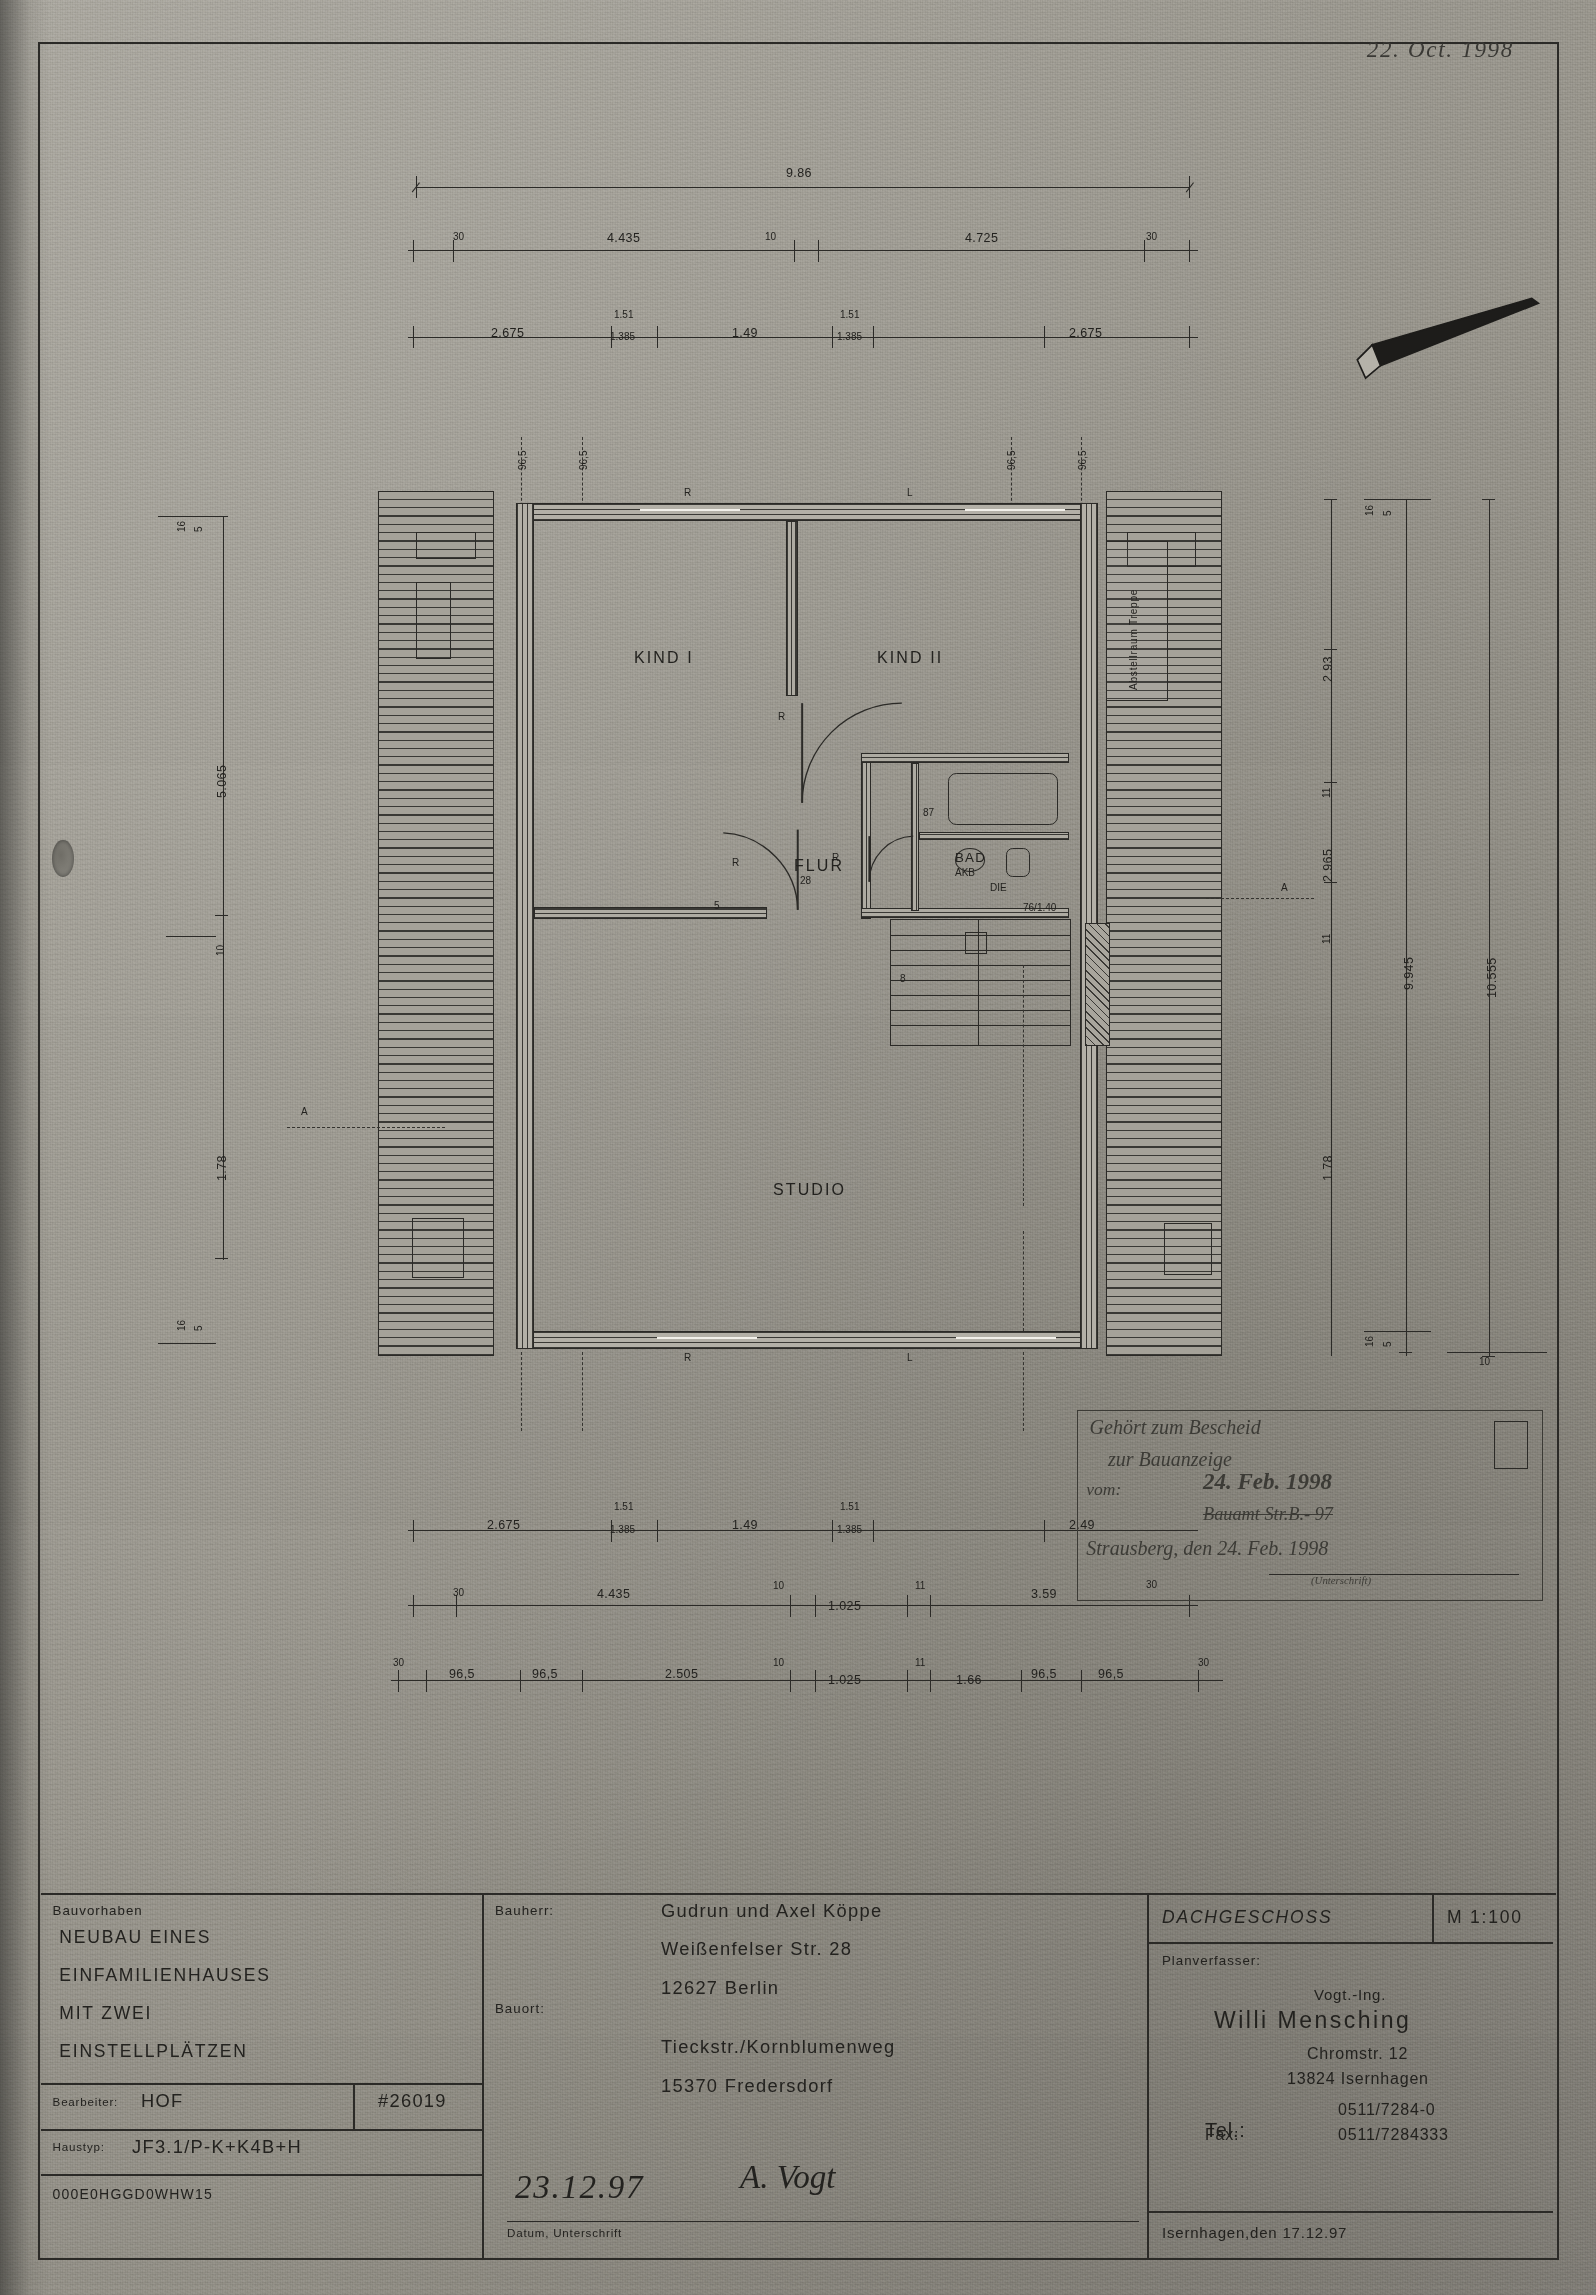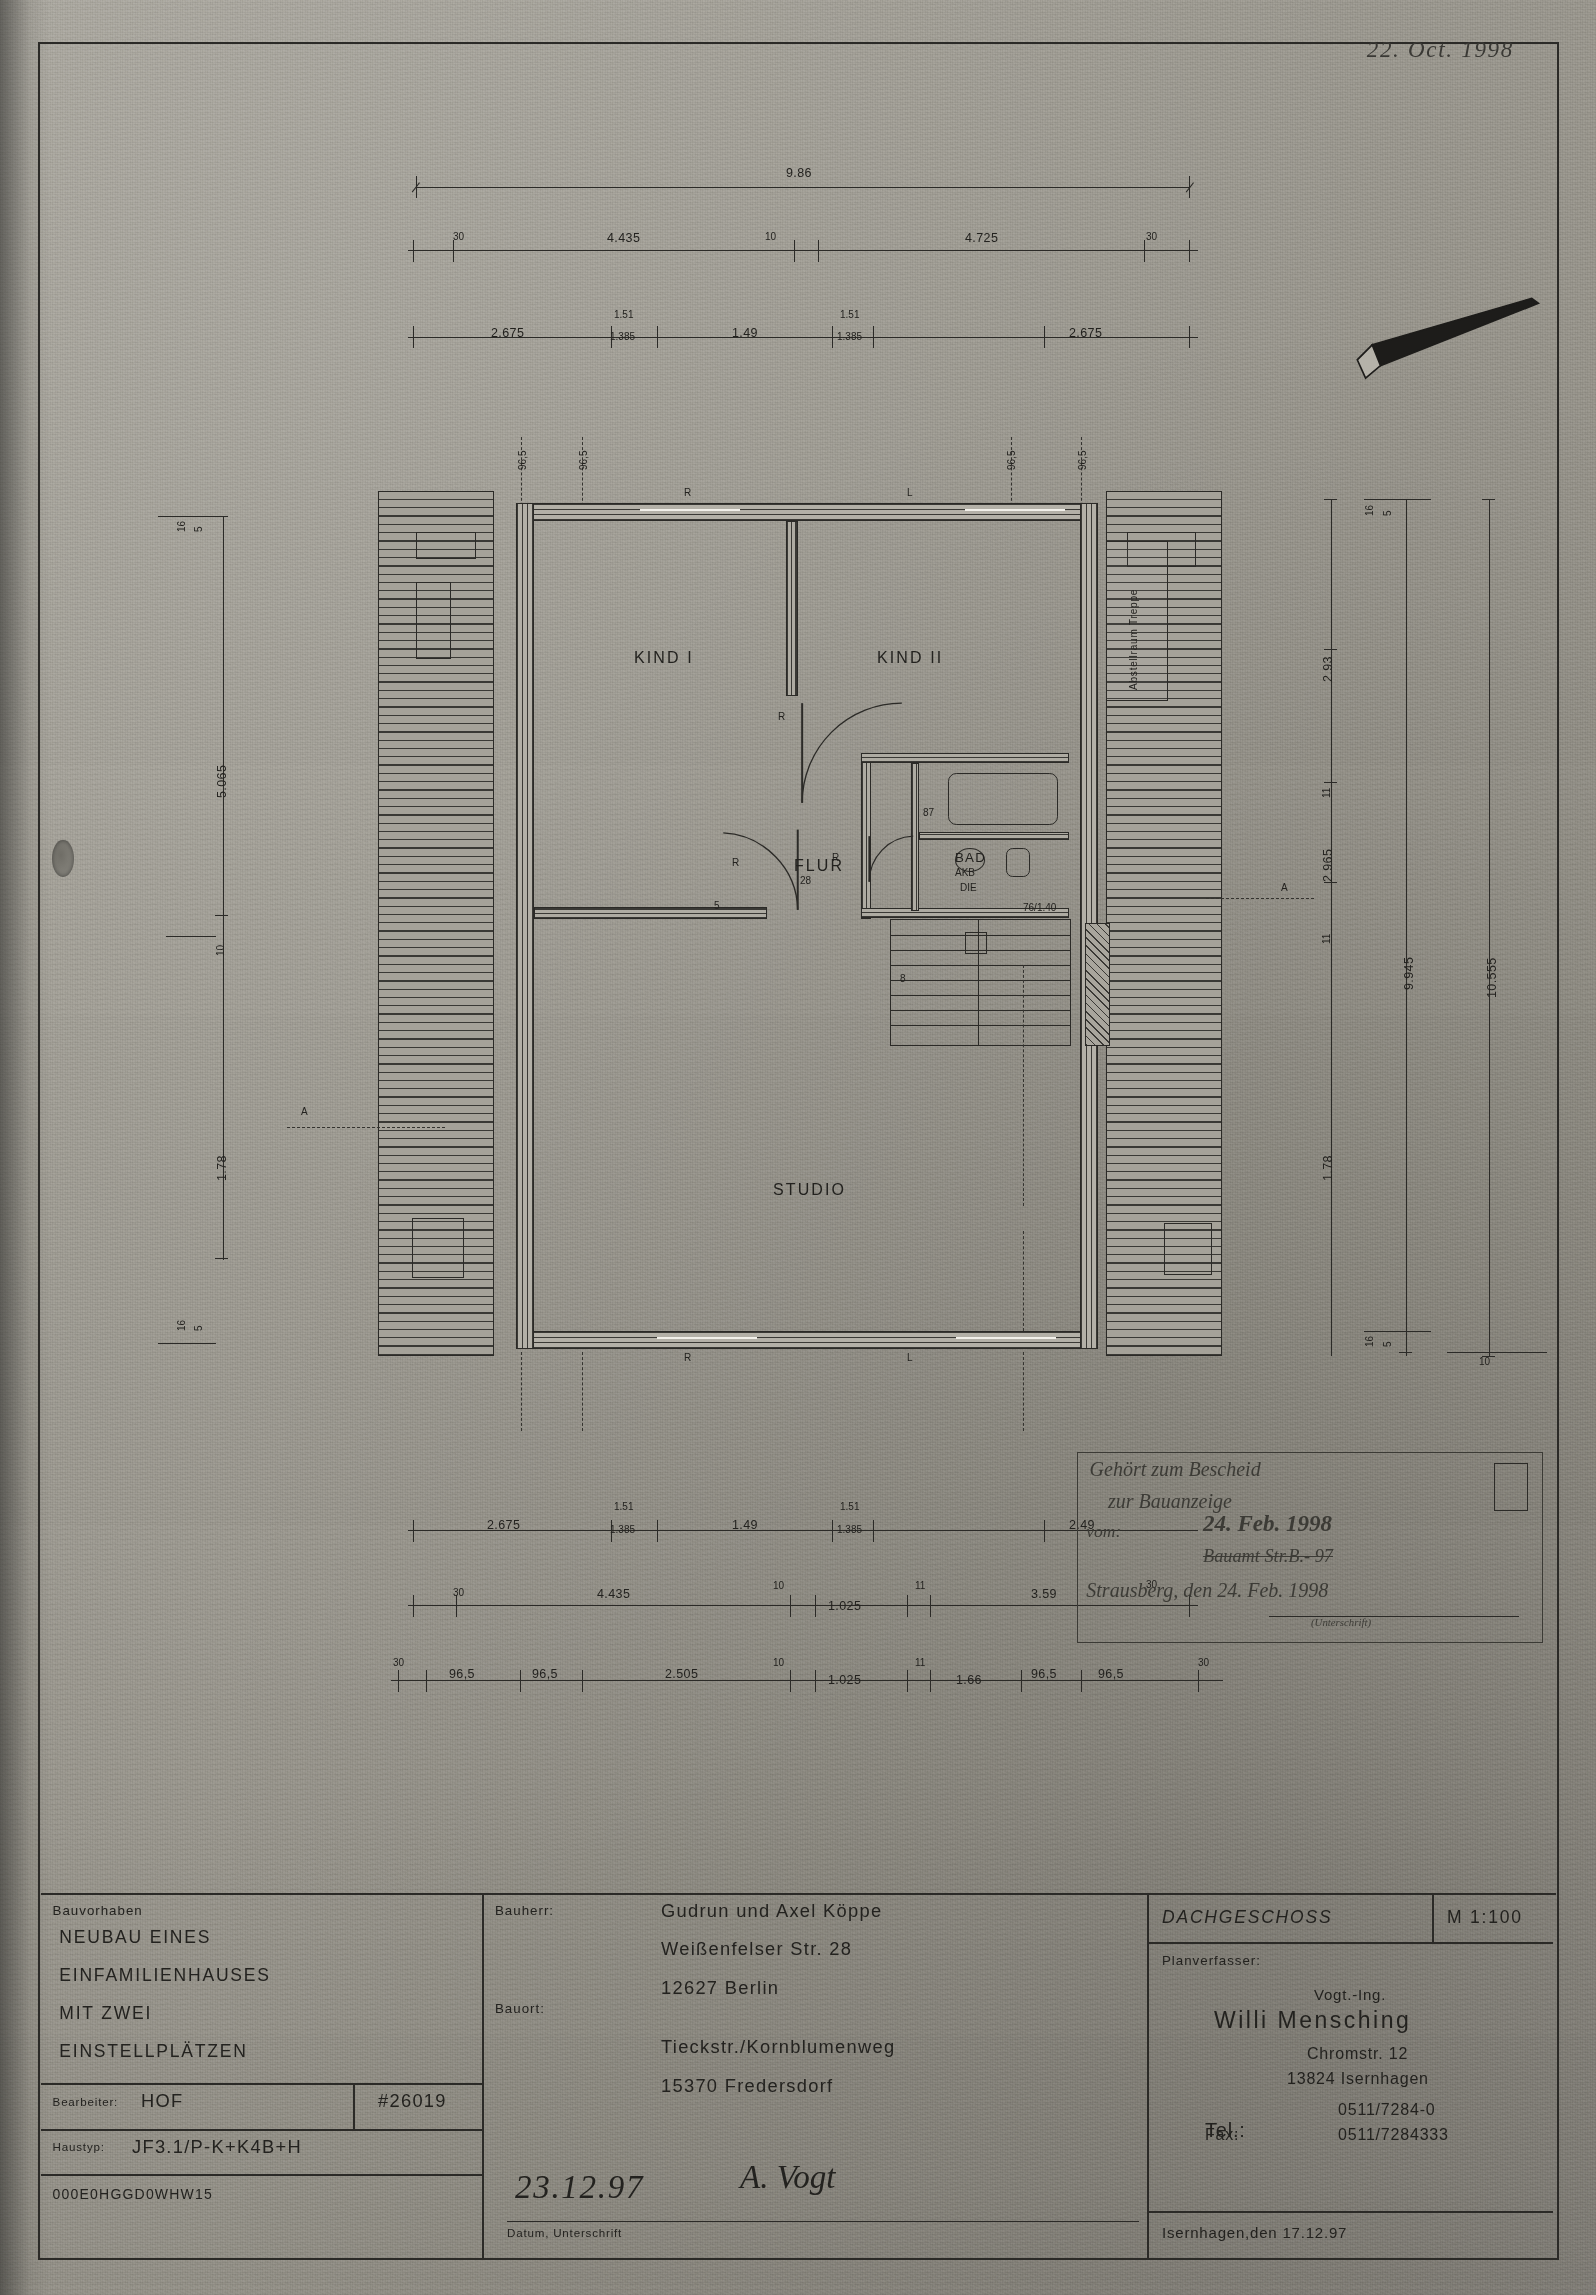--- a/index.html
+++ b/index.html
@@ -55,21 +55,21 @@
   .tick{position:absolute;background:#2b2a27;width:1.2px;height:13.3px;}
   .tickv{position:absolute;background:#2b2a27;height:1.2px;width:13.3px;}
   .arrowline{position:absolute;height:1.2px;background:#2b2a27;}
   .slash{position:absolute;width:11.6px;height:1.2px;background:#2b2a27;transform:rotate(-52deg);}
   
   #tb{position:absolute;left:41px;top:1893px;right:41px;bottom:37px;border-top:2.1px solid #2b2a27;}
   .tlab{font-size:13.3px;letter-spacing:1px;}
   .tval{font-size:17.5px;letter-spacing:1.8px;}
   .tval2{font-size:18.3px;letter-spacing:1.3px;}
   .tsm{font-size:11.6px;letter-spacing:0.8px;}
-  .stamp{position:absolute;left:1077px;top:1452px;width:466px;height:191px;border:1.7px solid #3b3a35;
+  .stamp{position:absolute;left:1077px;top:1410px;width:466px;height:191px;border:1.7px solid #3b3a35;
      box-sizing:border-box;}
   .stamptxt{position:absolute;font-family:"Liberation Serif",serif;font-style:italic;color:#3c3b36;}
   .handw{font-family:"Liberation Serif",serif;font-style:italic;}
   .compass{position:absolute;left:1347px;top:295px;width:200px;height:108px;}
   .stair{position:absolute;}
   .stairstep{position:absolute;height:1.1px;background:#2b2a27;}
   .date-top{position:absolute;right:83px;top:37px;font-family:"Liberation Serif",serif;font-style:italic;font-size:23px;color:#3a3935;letter-spacing:1.7px;}
   .sig{position:absolute;font-family:"Liberation Serif",serif;font-style:italic;}
   .tear{position:absolute;left:0;top:0;width:50px;height:2295px;background:
      linear-gradient(90deg, rgba(40,40,38,.55), rgba(90,88,82,.15) 60%, rgba(0,0,0,0) 100%);}
@@ -223,21 +223,21 @@
       background:repeating-linear-gradient(45deg,#3a3935 0 1.2px, rgba(0,0,0,0) 1.2px 5.8px),#a9a69d;"></div>
 
   <div class="txt room" style="left:634px;top:649px;">KIND I</div>
   <div class="txt room" style="left:877px;top:649px;">KIND II</div>
   <div class="txt room" style="left:794px;top:857px;">FLUR</div>
   <div class="txt dimsm" style="left:800px;top:875px;">28</div>
   <div class="txt roomsm" style="left:955px;top:850px;font-size:13.3px;letter-spacing:1.2px;">BAD</div>
   <div class="txt dimsm" style="left:955px;top:867px;">AKB</div>
   <div class="txt room" style="left:773px;top:1181px;">STUDIO</div>
   <div class="txt dimsm" style="left:923px;top:807px;">87</div>
-  <div class="txt dimsm" style="left:960px;top:882px;">DIE</div>
+  <div class="txt dimsm" style="left:990px;top:882px;">DIE</div>
   <div class="txt dimsm" style="left:1023px;top:902px;">76/1.40</div>
   <div class="txt dimsm" style="left:714px;top:900px;">5</div>
 
   <div class="arrowline" style="left:223px;top:516px;width:0.8px;height:744px;background:#2b2a27;"></div>
   <div class="tickv" style="left:215px;top:516px;"></div>
   <div class="tickv" style="left:215px;top:915px;"></div>
   <div class="tickv" style="left:215px;top:1258px;"></div>
   <div class="txt dim vert" style="left:215px;top:798px;transform:rotate(-90deg);transform-origin:left top;">5.065</div>
   <div class="txt dimsm vert" style="left:215px;top:956px;transform:rotate(-90deg);transform-origin:left top;">10</div>
   <div class="txt dim vert" style="left:215px;top:1181px;transform:rotate(-90deg);transform-origin:left top;">1.78</div>

